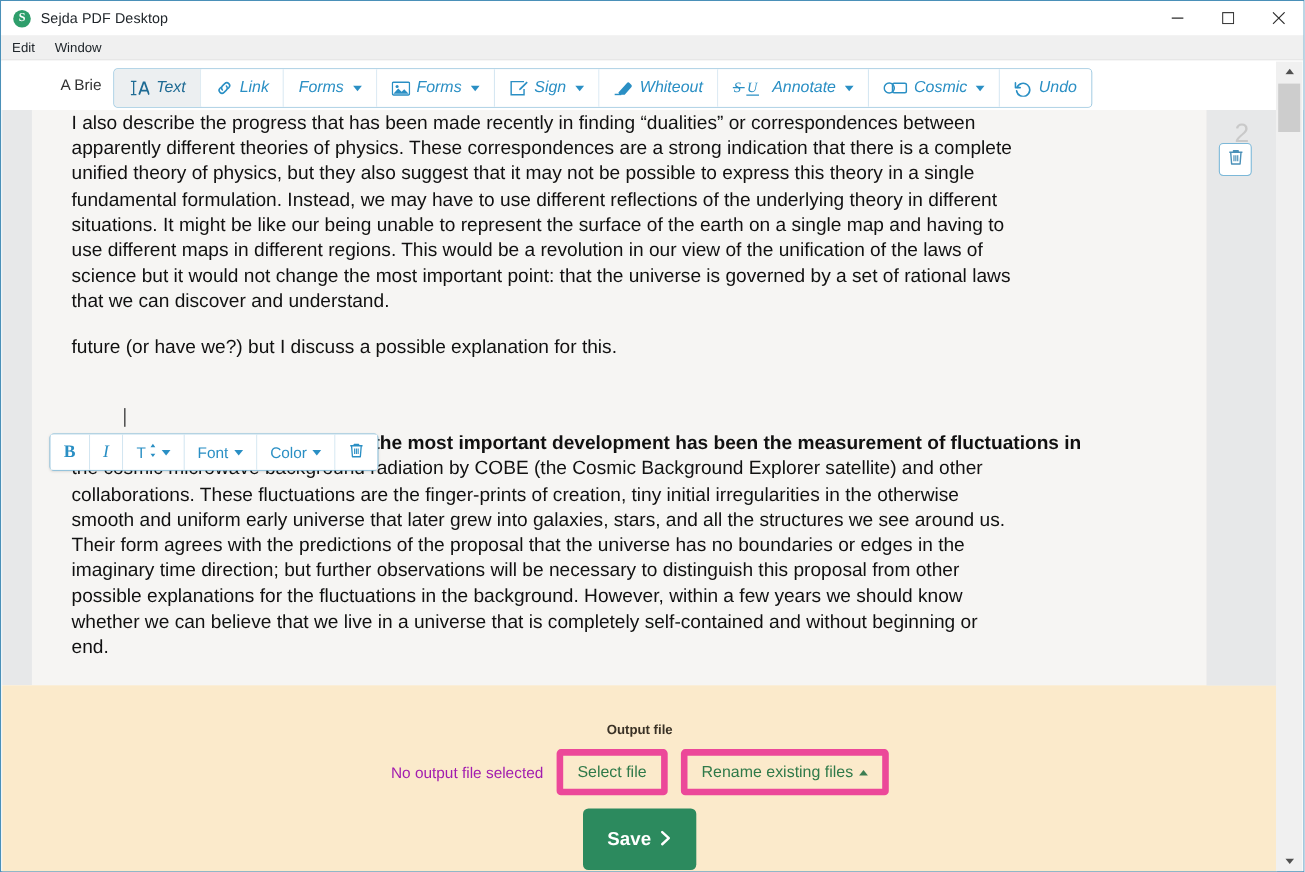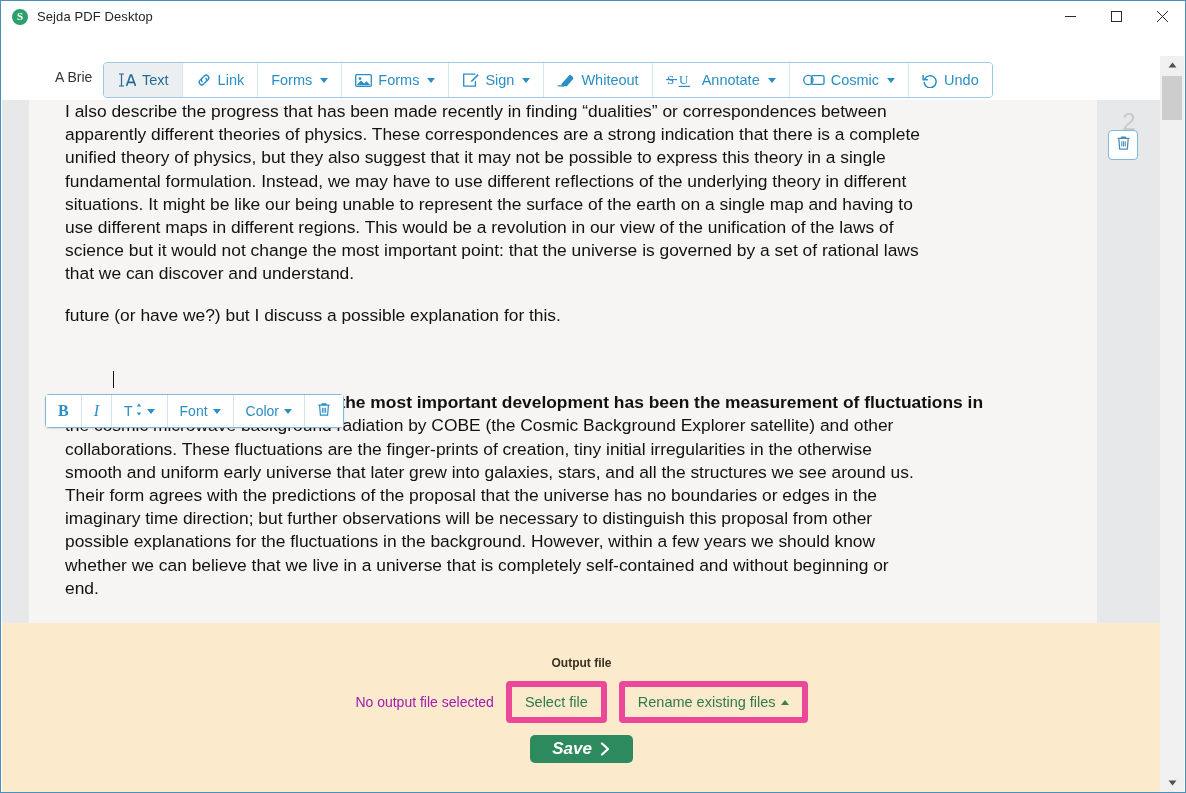--- a/index.html
+++ b/index.html
@@ -70,20 +70,21 @@
 
   .toolbar {
     position: absolute; left: 102px; top: 61px;
     display: flex; align-items: stretch;
     height: 36px;
     border: 1px solid #9dc8e0;
     border-radius: 4px;
     background: #ffffff;
     box-shadow: 0 0 0 1px rgba(255,255,255,.4);
     z-index: 6;
+    font-style: italic;
   }
   .tb-btn {
     display: flex; align-items: center; gap: 6px;
     padding: 0 13px;
     font-size: 14.5px; color: #2a8fc4;
     border-right: 1px solid #d6e7f2;
     background: #ffffff;
     white-space: nowrap;
     cursor: pointer;
   }
@@ -237,25 +238,24 @@
     font-family: "Liberation Sans", sans-serif;
   }
   .save-wrap {
     position: absolute; left: 0; top: 112px; width: 1159px;
     display: flex; justify-content: center;
   }
   .save-btn {
     background: #2c8a5e; color: #ffffff;
     border: none; border-radius: 5px;
     font-size: 17px; font-weight: bold;
-    padding: 4px 22px;
+    padding: 18px 22px;
     display: inline-flex; align-items: flex-end; gap: 8px;
     cursor: pointer;
     font-family: "Liberation Sans", sans-serif;
-    font-style: italic;
   }
   .chev { font-size: 16px; font-weight: bold; line-height: 1; }
 </style>
 </head>
 <body>
 
 <div id="app">
 
   <div class="titlebar">
     <div class="app-logo">S</div>
@@ -273,20 +273,24 @@
       </div>
       <div class="wc wc-close">
         <svg width="11" height="11" viewBox="0 0 11 11">
             <line x1="0" y1="0" x2="11" y2="11" stroke="#2b2b2b" stroke-width="1"></line>
             <line x1="11" y1="0" x2="0" y2="11" stroke="#2b2b2b" stroke-width="1"></line>
           </svg>
       </div>
     </div>
   </div>
 
+  <div class="menubar">
+    <div class="menu-item">Edit</div>
+    <div class="menu-item">Window</div>
+  </div>
 
   <div class="editorbar">
     <div class="doc-tab">A Brie</div>
   </div>
 
   <div class="toolbar">
 
     <div class="tb-btn active">
       <span class="ic">
         <svg width="19" height="16" viewBox="0 0 19 16">

